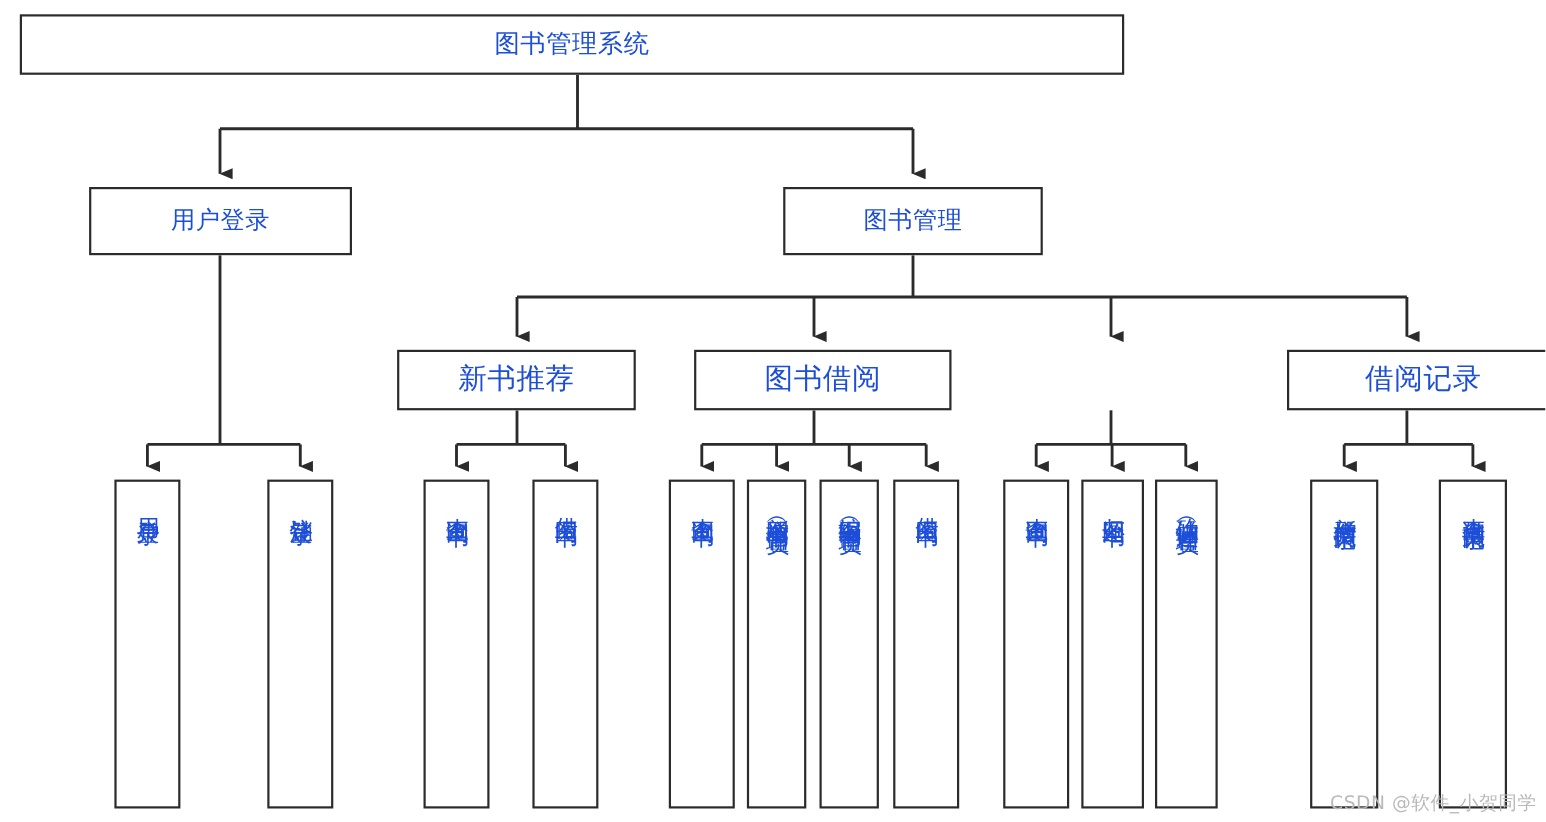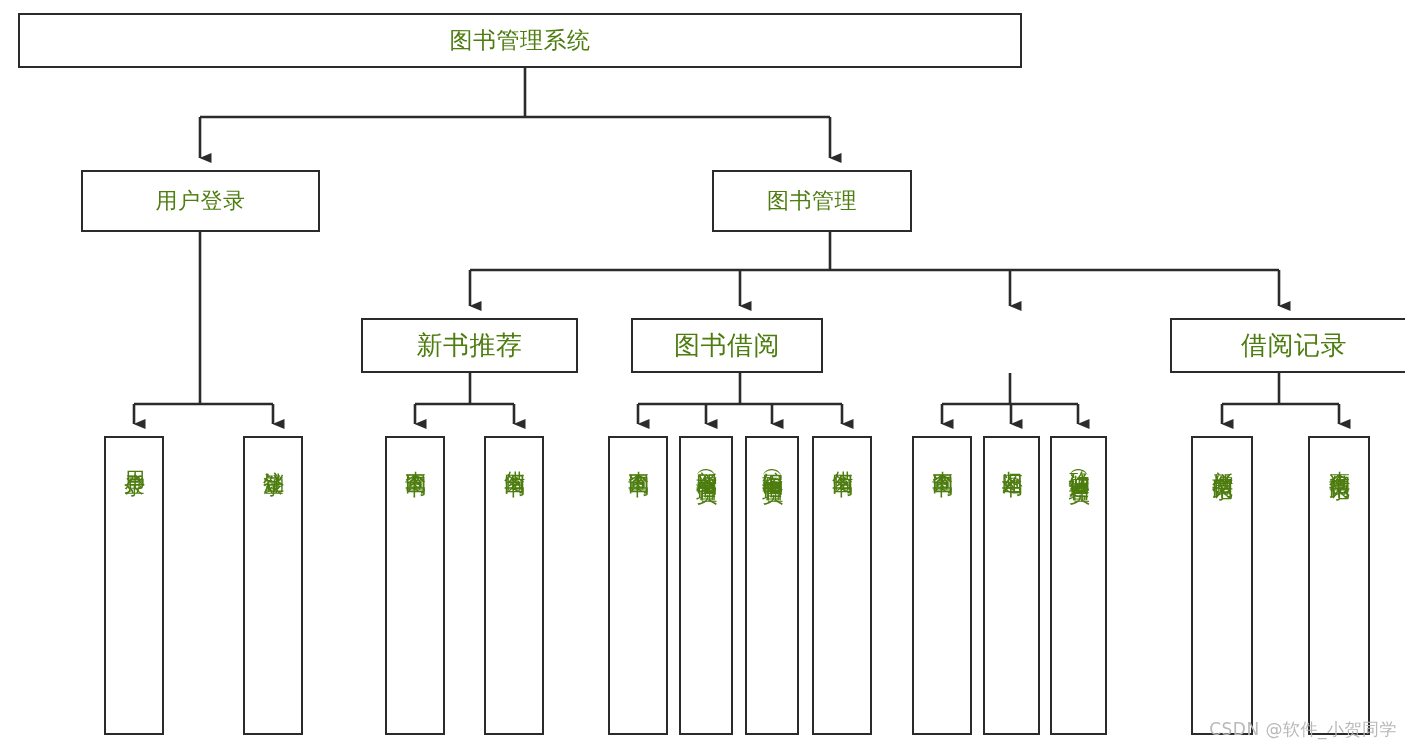--- a/index.html
+++ b/index.html
@@ -26,21 +26,21 @@
     pointer-events: none;
   }
   .node {
     position: absolute;
     box-sizing: border-box;
     border: 2.5px solid #2b2b2b;
     background: #ffffff;
     display: flex;
     align-items: center;
     justify-content: center;
-    color: #4d7c0f;
+    color: #1d4ed8;
   }
   .node .label {
     font-size: 22px;
     line-height: 1.15;
     letter-spacing: 0.5px;
     white-space: nowrap;
   }
   .node.root .label { font-size: 23px; }
   .node.level2 .label { font-size: 22px; }
   .node.level3 .label { font-size: 26px; }
@@ -124,29 +124,29 @@
   </svg>
 
   <div class="node root" style="left:18px; top:13px; width:1004px; height:55px;">
     <span class="label">图书管理系统</span>
   </div>
 
   <div class="node level2" style="left:81px; top:170px; width:239px; height:62px;">
     <span class="label">用户登录</span>
   </div>
 
-  <div class="node level2" style="left:712px; top:170px; width:200px; height:62px;">
+  <div class="node level2" style="left:712px; top:170px; width:236px; height:62px;">
     <span class="label">图书管理</span>
   </div>
 
   <div class="node level3" style="left:361px; top:318px; width:217px; height:55px;">
     <span class="label">新书推荐</span>
   </div>
 
-  <div class="node level3" style="left:631px; top:318px; width:192px; height:55px;">
+  <div class="node level3" style="left:631px; top:318px; width:234px; height:55px;">
     <span class="label">图书借阅</span>
   </div>
 
 
   <div class="node level3" style="left:1170px; top:318px; width:248px; height:55px;">
     <span class="label">借阅记录</span>
   </div>
 
   <div class="node leaf" style="left:104px; top:436px; width:60px; height:299px;">
     <span class="label">用户登录</span>

